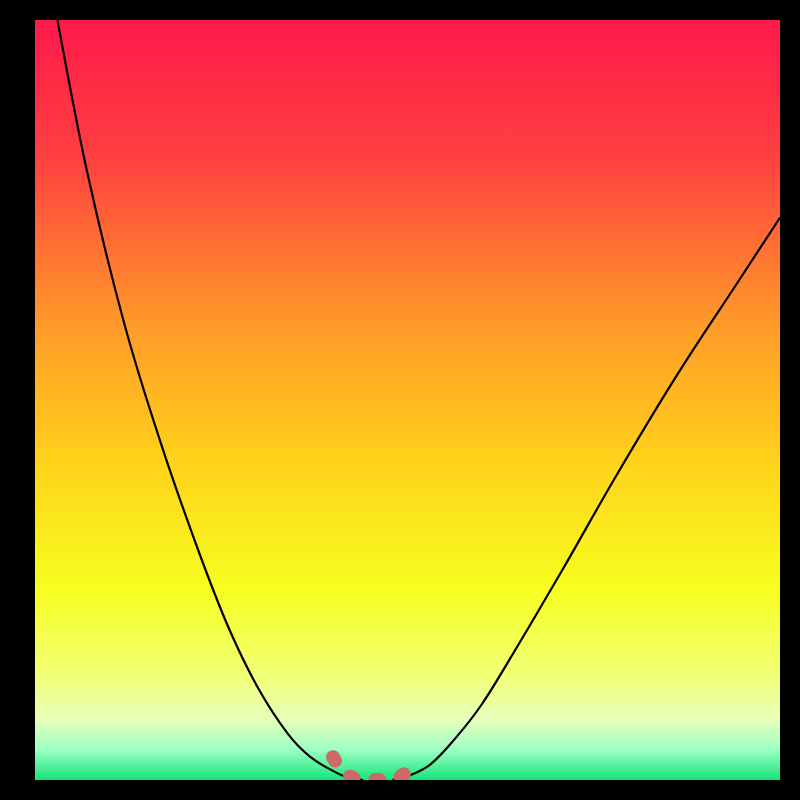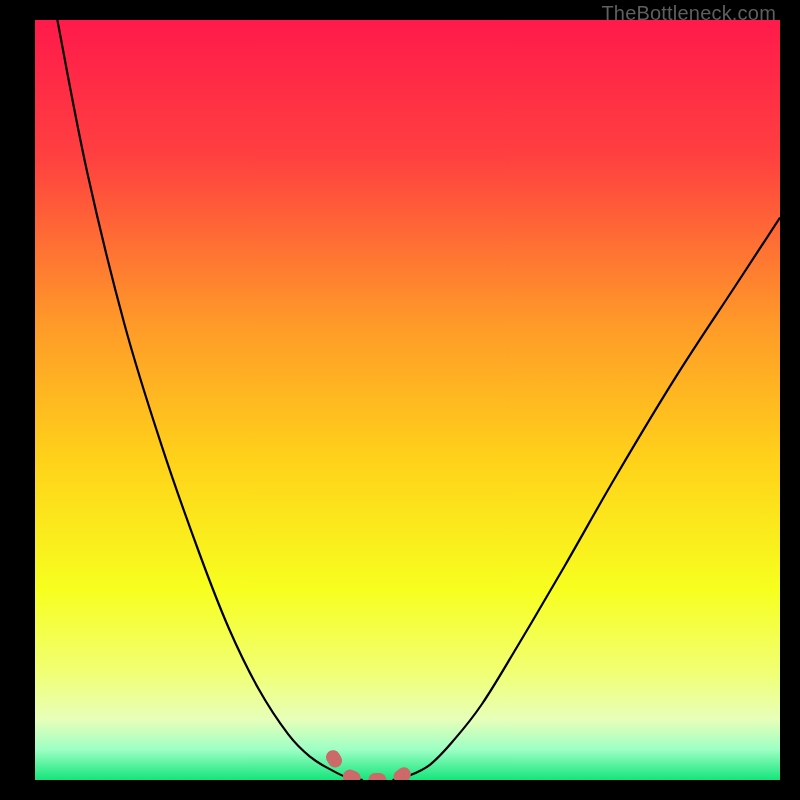--- a/index.html
+++ b/index.html
@@ -63,15 +63,14 @@
           </linearGradient>
       </defs>
       <rect x="0" y="0" width="745" height="760" fill="url(#bg-grad)"></rect>
       <path id="curve-left" fill="none" stroke="#000000" stroke-width="2.2" d="M 22.35 0.00 C 27.71 27.36, 40.08 97.28, 52.15 152.00 C 64.22 206.72, 75.99 254.75, 89.40 304.00 C 102.81 353.25, 113.24 384.56, 126.65 425.60 C 140.06 466.64, 151.83 499.17, 163.90 532.00 C 175.97 564.83, 182.97 583.38, 193.70 608.00 C 204.43 632.62, 212.77 649.65, 223.50 668.80 C 234.23 687.95, 243.91 702.09, 253.30 714.40 C 262.69 726.71, 267.60 730.63, 275.65 737.20 C 283.70 743.77, 291.30 747.19, 298.00 750.88 C 304.70 754.57, 307.54 756.08, 312.90 757.72 C 318.26 759.36, 325.12 759.59, 327.80 760.00"></path>
       <path id="curve-right" fill="none" stroke="#000000" stroke-width="2.2" d="M 357.60 760.00 C 360.28 759.32, 365.80 758.94, 372.50 756.20 C 379.20 753.46, 386.80 750.96, 394.85 744.80 C 402.90 738.64, 407.81 732.94, 417.20 722.00 C 426.59 711.06, 434.93 701.78, 447.00 684.00 C 459.07 666.22, 469.50 647.82, 484.25 623.20 C 499.00 598.58, 511.52 577.30, 528.95 547.20 C 546.38 517.10, 560.99 490.20, 581.10 456.00 C 601.22 421.80, 619.24 391.40, 640.70 357.20 C 662.16 323.00, 681.53 294.73, 700.30 266.00 C 719.07 237.27, 736.95 209.91, 745.00 197.60"></path>
       <path id="sweet-spot" fill="none" stroke="#cb6a68" stroke-width="14" stroke-linecap="round" stroke-linejoin="round" stroke-dasharray="4 22" d="M 298.00 737.20 C 299.34 739.25, 302.77 745.32, 305.45 748.60 C 308.13 751.88, 310.22 753.66, 312.90 755.44 C 315.58 757.22, 317.67 757.66, 320.35 758.48 C 323.03 759.30, 325.12 759.73, 327.80 760.00 C 330.48 760.27, 332.57 760.00, 335.25 760.00 C 337.93 760.00, 340.02 760.00, 342.70 760.00 C 345.38 760.00, 347.47 760.00, 350.15 760.00 C 352.83 760.00, 354.92 760.55, 357.60 760.00 C 360.28 759.45, 362.37 758.60, 365.05 756.96 C 367.73 755.32, 369.82 753.75, 372.50 750.88 C 375.18 748.01, 378.61 742.78, 379.95 741.00"></path>
     </svg>
 
   </div>
 
-  <div class="watermark">TheBottleneck.com</div>
 
 </div>
 
 </body></html>

